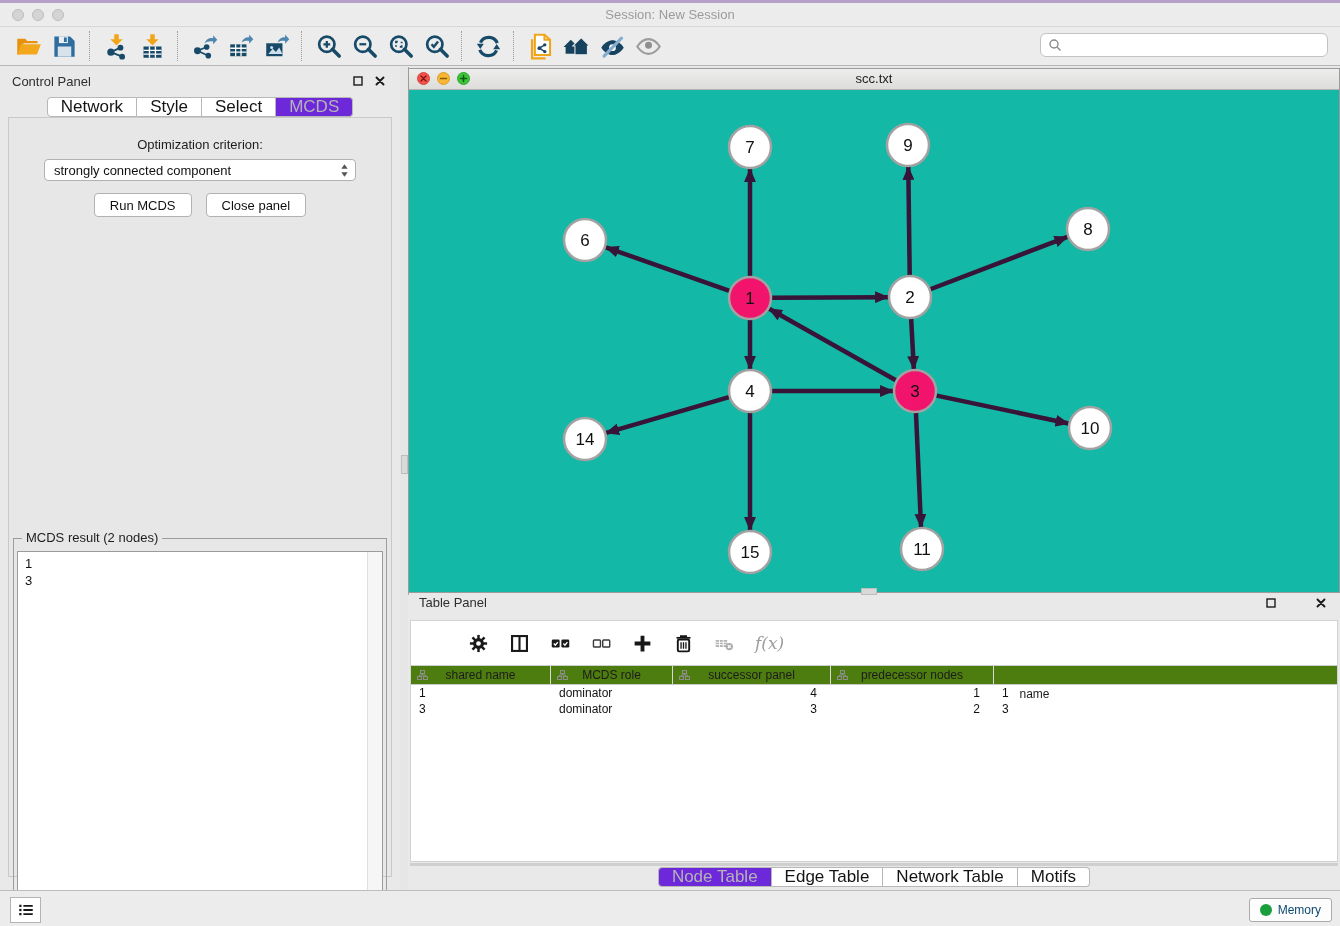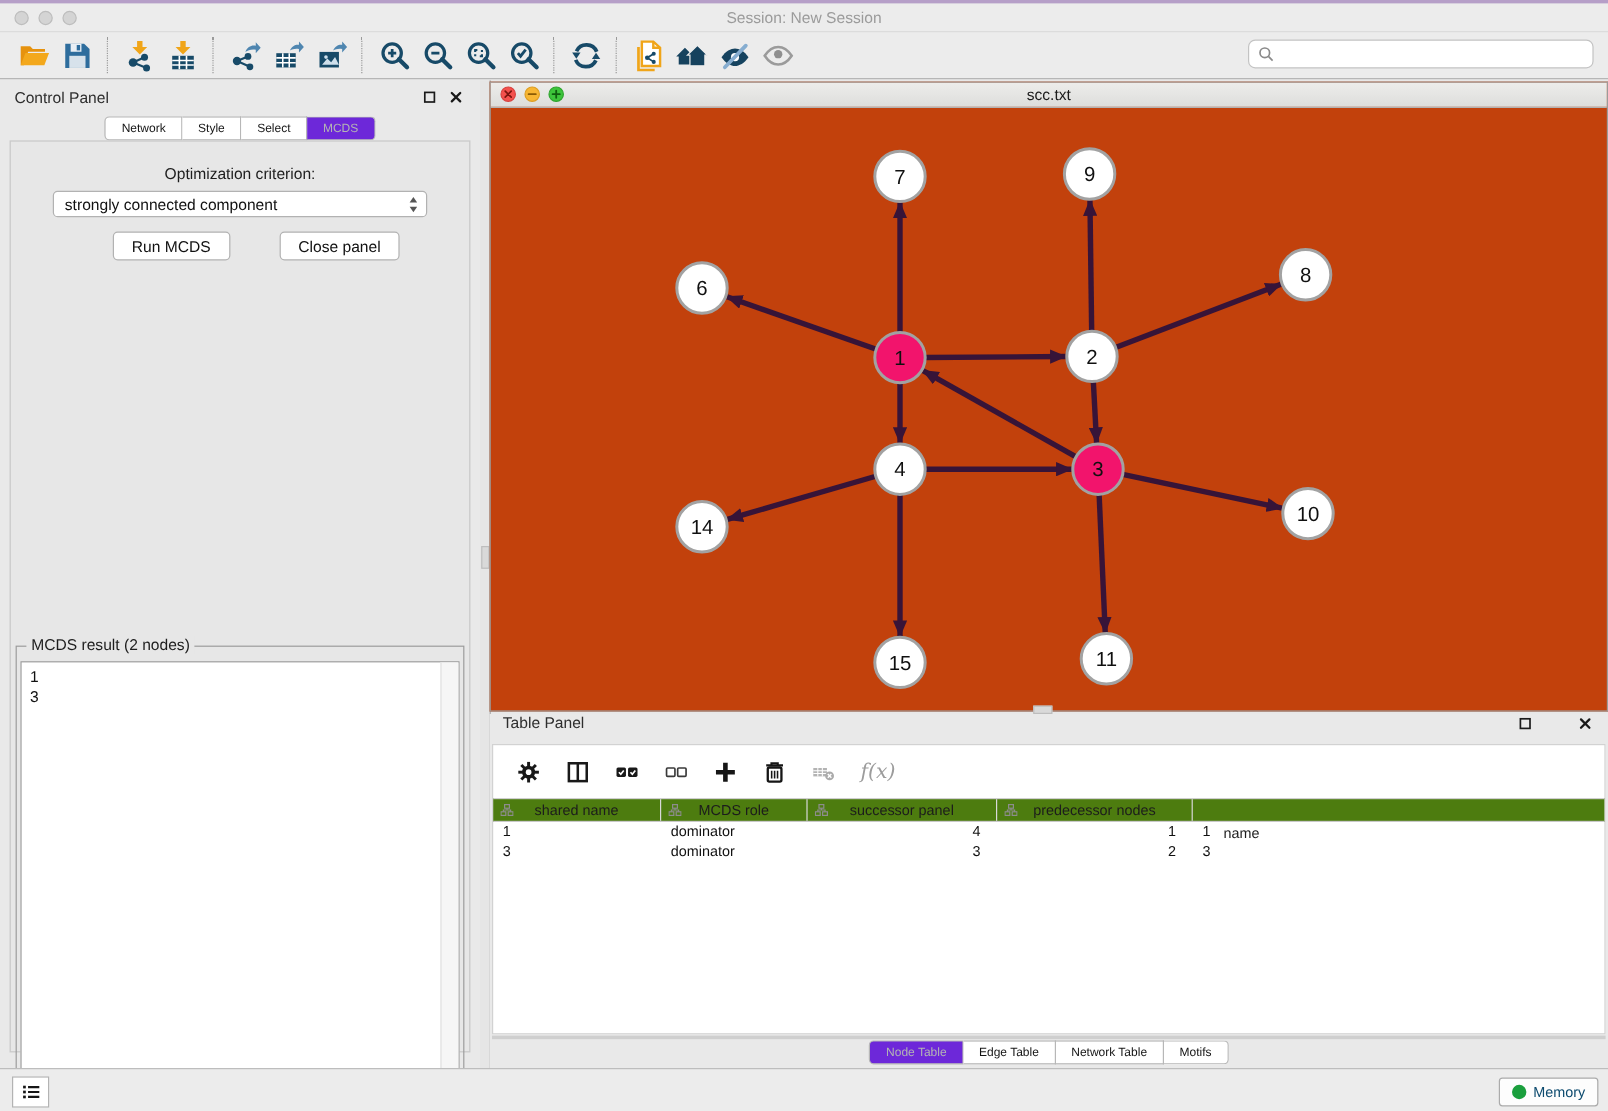--- a/index.html
+++ b/index.html
@@ -16,56 +16,56 @@
   .tb-btn svg{width:27px;height:27px;}
   .tb-sep{width:1px;height:30px;border-left:1px dotted #9a9a9a;margin:0 7px;flex:0 0 auto;}
   .searchbox{position:absolute;right:12px;top:6px;width:288px;height:24px;background:#fff;border:1px solid #c3c3c3;border-radius:6px;display:flex;align-items:center;padding-left:7px;box-sizing:border-box;}
   .searchbox input{border:none;outline:none;flex:1;font-size:13px;font-family:"Liberation Sans",sans-serif;background:transparent;margin-left:4px;}
   
   .control-panel{position:absolute;left:0;top:67px;width:400px;height:823px;background:#e9e9e9;}
   .cp-header{height:28px;display:flex;align-items:center;padding:0 12px;}
   .panel-title{font-size:13px;color:#2e2e2e;flex:1;}
   .win-icon{width:16px;height:16px;display:flex;align-items:center;justify-content:center;margin-left:6px;}
   .tabs-row{display:flex;justify-content:center;margin-top:2px;}
-  .tab{height:20px;padding:0 13px;background:#fff;border:1px solid #b7b7b7;border-left:none;font-size:10px;color:#141414;display:flex;align-items:center;box-sizing:border-box;}
+  .tab{height:20px;padding:0 13px;background:#fff;border:1px solid #b7b7b7;border-left:none;font-size:17px;color:#141414;display:flex;align-items:center;box-sizing:border-box;}
   .tab:first-child{border-left:1px solid #b7b7b7;border-radius:4px 0 0 4px;}
   .tab:last-child{border-radius:0 4px 4px 0;}
   .tab.active{background:#6d28d9;color:#b4b4b4;}
   .cp-body{position:absolute;left:8px;right:8px;top:50px;bottom:13px;border:1px solid #c9c9c9;background:#e7e7e7;}
   .opt-label{margin-top:19px;text-align:center;font-size:13px;color:#1d1d1d;}
   .cp-select{margin:7px auto 0;width:312px;height:22px;background:#fff;border:1px solid #b2b2b2;border-radius:4px;display:flex;align-items:center;padding:0 6px 0 9px;box-sizing:border-box;}
   .cp-select .val{flex:1;font-size:13px;color:#111;}
   .cp-buttons{display:flex;justify-content:center;gap:14px;margin-top:12px;}
-  .cp-btn{height:22px;padding:0 15px;background:#fff;border:1px solid #b2b2b2;border-radius:4px;font-size:13px;color:#111;display:flex;align-items:center;margin-left:27px;}
+  .cp-btn{height:22px;padding:0 15px;background:#fff;border:1px solid #b2b2b2;border-radius:4px;font-size:13px;color:#111;display:flex;align-items:center;}
   .result-fieldset{position:absolute;left:4px;right:4px;top:420px;height:376px;border:1px solid #9d9d9d;}
   .result-legend{position:absolute;top:-9px;left:8px;background:#e7e7e7;padding:0 4px;font-size:13px;color:#1d1d1d;}
   .result-inner{position:absolute;left:3px;right:3px;top:12px;bottom:4px;background:#fff;border:1px solid #9b9b9b;}
   .result-text{position:absolute;left:0;top:0;right:15px;bottom:0;padding:3px 0 0 7px;font-size:13px;color:#111;}
   .result-line{line-height:17px;}
   .result-scroll{position:absolute;right:0;top:0;bottom:0;width:14px;background:#f6f6f6;border-left:1px solid #e0e0e0;}
   
   .v-divider{position:absolute;left:400px;top:67px;width:8px;height:823px;background:#e6e6e6;border-right:1px solid #a9a9a9;}
   .v-grip{position:absolute;left:1px;top:388px;width:5px;height:17px;background:#d9d9d9;border:1px solid #bdbdbd;}
   
-  .net-frame{position:absolute;left:408px;top:68px;width:932px;height:525px;border:1px solid #9b9b9b;background:#c2410c;box-sizing:border-box;}
+  .net-frame{position:absolute;left:408px;top:68px;width:932px;height:525px;border:1px solid #9b9b9b;background:#14b8a6;box-sizing:border-box;}
   .net-titlebar{position:relative;height:20px;background:linear-gradient(#ededeb,#dddddb);border-bottom:1px solid #b2b2b2;}
   .net-lights{position:absolute;left:8px;top:3px;display:flex;gap:7px;}
   .net-light{width:13px;height:13px;border-radius:50%;box-sizing:border-box;display:flex;align-items:center;justify-content:center;}
   .net-light svg{width:9px;height:9px;}
   .light-red{background:#f4514d;border:1px solid #d84341;}
   .light-yellow{background:#f7b633;border:1px solid #dd9e24;}
   .light-green{background:#3dc43b;border:1px solid #30a52f;}
   .net-title{position:absolute;left:0;right:0;top:2px;text-align:center;font-size:13px;color:#1c1c1c;}
   .net-canvas{position:absolute;left:0;top:21px;right:0;bottom:0;}
   .net-grip{position:absolute;left:452px;bottom:-3px;width:14px;height:5px;background:#d9d9d9;border:1px solid #bdbdbd;}
   
   .table-panel{position:absolute;left:408px;top:595px;width:932px;height:295px;background:#e9e9e9;}
   .tp-header{height:24px;display:flex;align-items:flex-start;padding:0 11px;gap:28px;}
   .tp-content{position:absolute;left:2px;right:2px;top:25px;bottom:28px;background:#fff;border:1px solid #d2d2d2;}
-  .tp-toolbar{height:44px;display:flex;align-items:center;padding-left:16px;gap:15px;}
+  .tp-toolbar{height:44px;display:flex;align-items:center;padding-left:16px;gap:15px;margin-left:38px;}
   .tp-tool{width:26px;height:26px;display:flex;align-items:center;justify-content:center;}
   .tp-tool svg{width:21px;height:21px;}
   .fx{font-family:"DejaVu Serif",serif;font-style:italic;font-size:17px;color:#9c9c9c;margin-left:3px;}
   .table-header{display:flex;height:18px;border-top:1px solid #cfcfcf;border-bottom:1px solid #c9c9c9;background:#4d7c0f;}
   .th{position:relative;border-right:1px solid #d8d8d8;display:flex;align-items:center;justify-content:center;font-size:12px;color:#1c1c1c;box-sizing:border-box;}
   .th .hier{position:absolute;left:6px;top:4px;}
   .tr{display:flex;height:16px;align-items:center;}
   .td{font-size:12px;color:#111;box-sizing:border-box;padding:0 14px 0 8px;overflow:hidden;white-space:nowrap;}
   .td.right{text-align:right;}
   .hscroll{position:absolute;left:2px;right:2px;bottom:24px;height:3px;background:#cfcfcf;}

